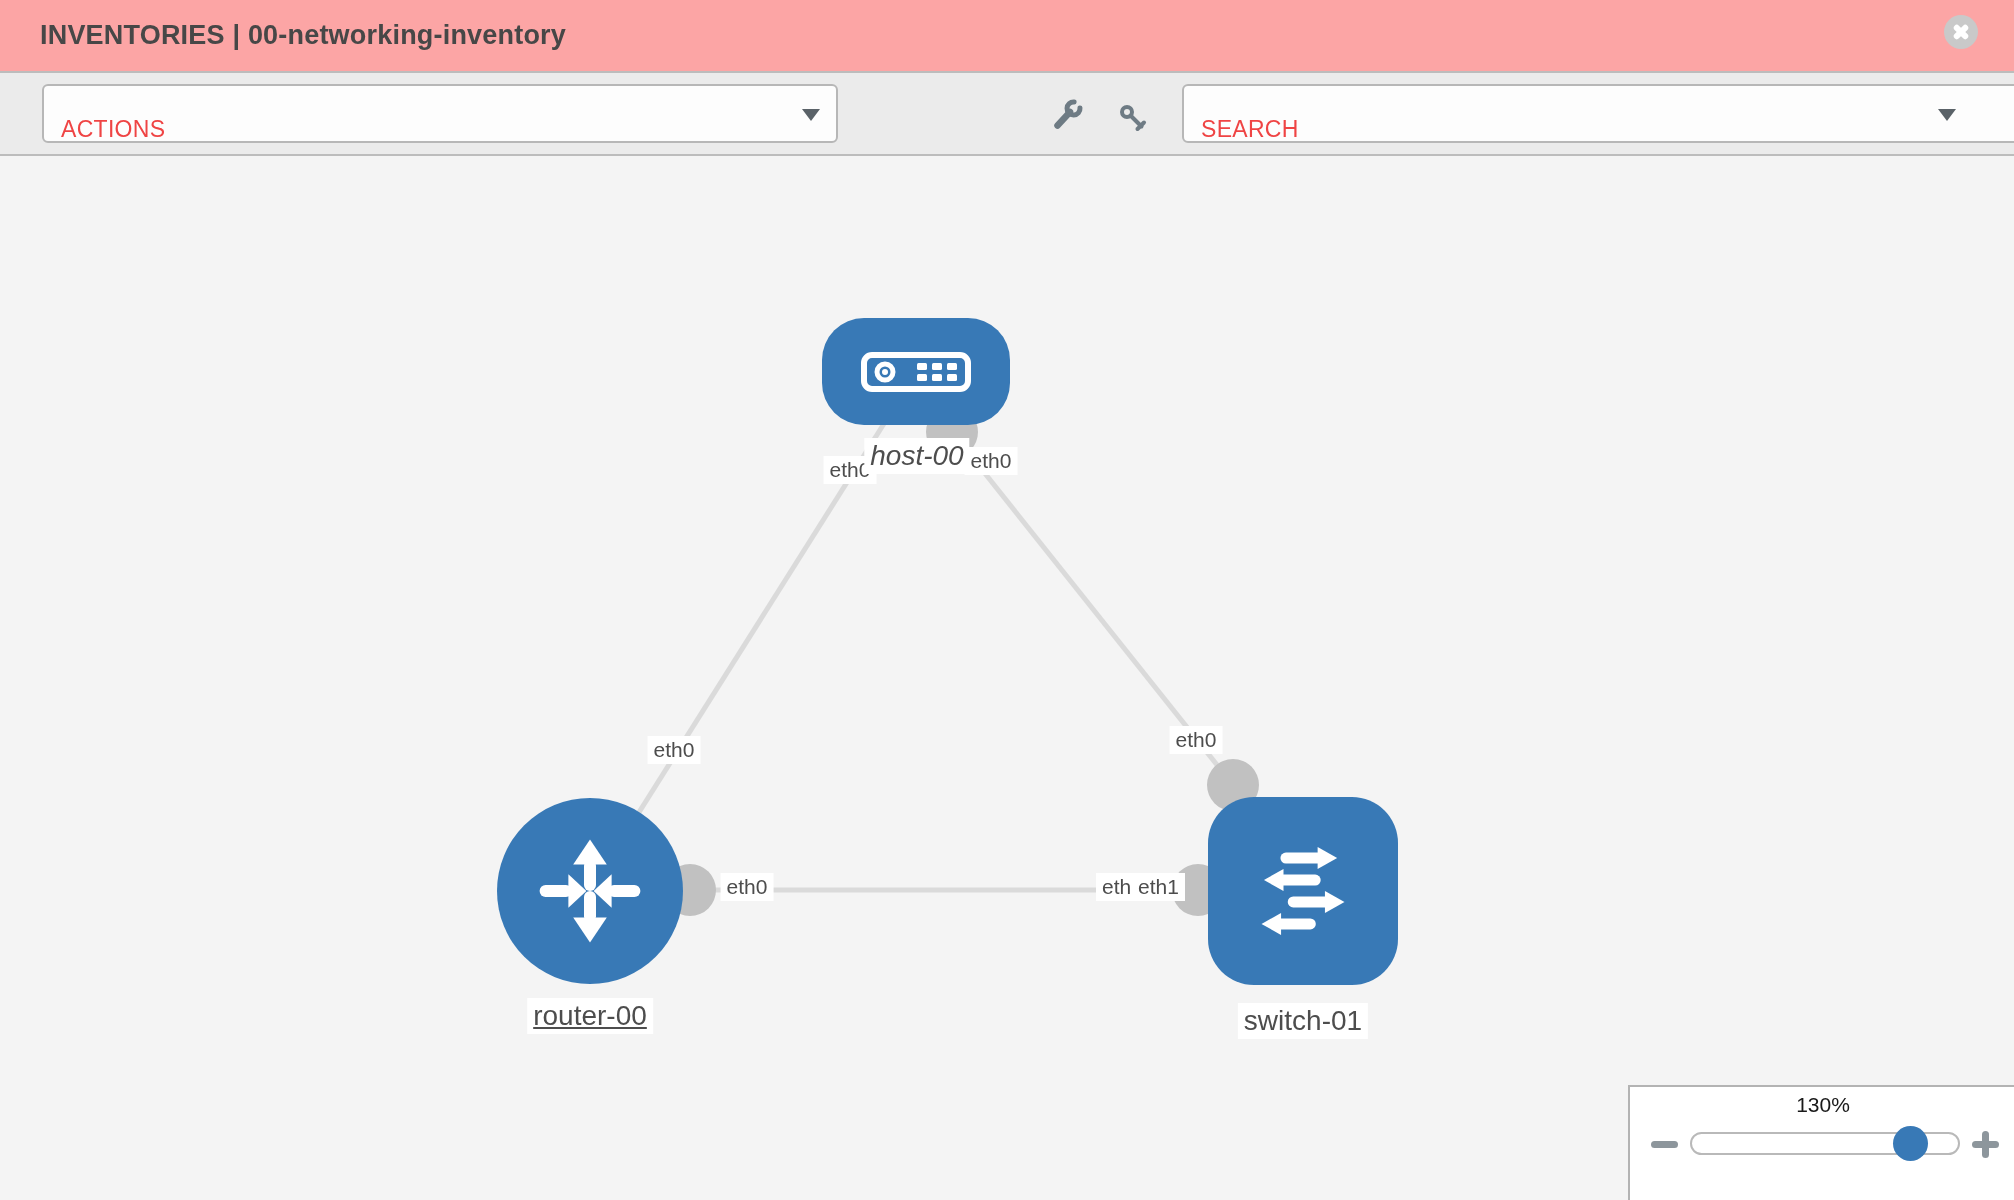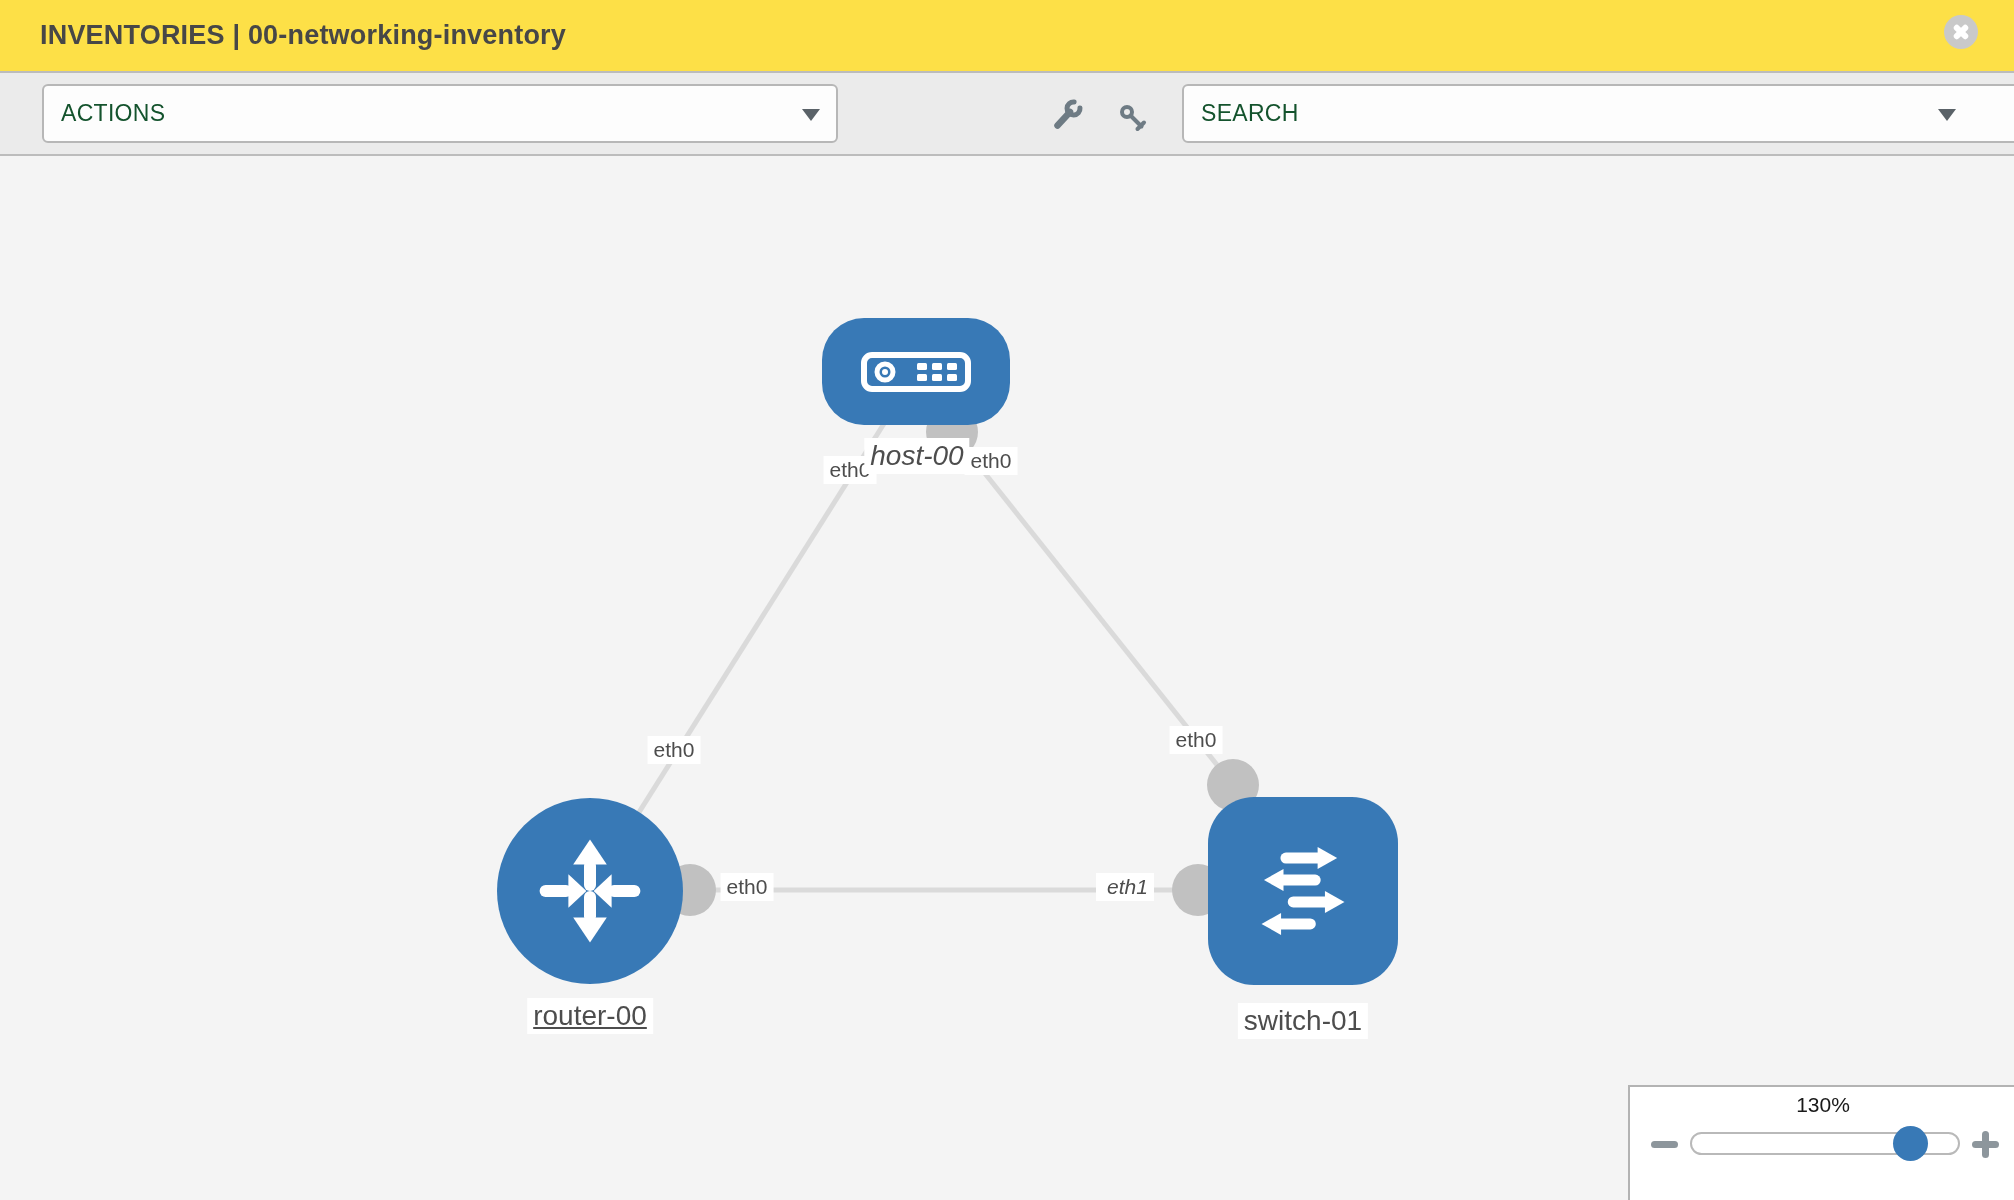--- a/index.html
+++ b/index.html
@@ -4,21 +4,21 @@
 <style>
   html,body{margin:0;padding:0;}
   body{
     width:2014px;height:1200px;overflow:hidden;background:#ffffff;
     font-family:"Liberation Sans", sans-serif;
     -webkit-font-smoothing:antialiased;
   }
   .page{position:relative;width:2014px;height:1200px;overflow:hidden;}
 
   
-  .hdr{position:absolute;left:0;top:0;width:2014px;height:71px;background:#fde047;}
+  .hdr{position:absolute;left:0;top:0;width:2014px;height:71px;background:#fca5a5;}
   .hdr-title{
     position:absolute;left:40px;top:0;height:71px;line-height:71px;
     font-size:27px;font-weight:bold;color:#474747;letter-spacing:.2px;
   }
   .close-btn{
     position:absolute;left:1944px;top:15px;width:34px;height:34px;border-radius:50%;
     background:#c9c9c9;cursor:pointer;
   }
   .close-btn .xb{position:absolute;left:8px;top:14px;width:18px;height:6px;background:#ffffff;border-radius:3px;}
   .close-btn .xb1{transform:rotate(45deg);}
@@ -27,22 +27,22 @@
   
   .tbar{
     position:absolute;left:0;top:71px;width:2014px;height:85px;background:#ebebeb;
     border-top:2px solid #bcbcbc;border-bottom:2px solid #bcbcbc;box-sizing:border-box;
   }
   .combo{
     position:absolute;top:84px;height:59px;background:#fdfdfd;border:2px solid #b7b7b7;
     border-radius:6px;box-sizing:border-box;cursor:pointer;
   }
   .combo-label{
-    position:absolute;left:17px;top:0;height:55px;line-height:55px;
-    font-size:23px;color:#14532d;letter-spacing:.3px;
+    position:absolute;left:17px;top:16px;height:55px;line-height:55px;
+    font-size:23px;color:#ef4444;letter-spacing:.3px;
   }
   .caret{
     position:absolute;top:23px;width:0;height:0;
     border-left:9px solid transparent;border-right:9px solid transparent;
     border-top:12px solid #5a6268;
   }
   .combo-actions{left:42px;width:796px;}
   .combo-actions .caret{left:758px;}
   .combo-search{left:1182px;width:868px;}
   .combo-search .caret{left:754px;}
@@ -179,21 +179,21 @@
 
     <div class="chip chip-name ctr" style="left:917px;top:282px;font-style:italic;">host-00</div>
     <div class="chip chip-if  ctr" style="left:850px;top:300px;">eth0</div>
     <div class="chip chip-if  ctr" style="left:991px;top:291px;">eth0</div>
 
     <div class="chip chip-if  ctr" style="left:674px;top:580px;">eth0</div>
     <div class="chip chip-if  ctr" style="left:1196px;top:570px;">eth0</div>
 
     <div class="chip chip-if  ctr" style="left:747px;top:717px;">eth0</div>
     <div class="chip chip-if" style="left:1096px;top:717px;">eth0</div>
-    <div class="chip chip-if" style="left:1101px;top:717px;font-style:italic;">eth1</div>
+    <div class="chip chip-if" style="left:1132px;top:717px;">eth1</div>
 
     <div class="chip chip-name ctr" style="left:590px;top:842px;text-decoration:underline;">router-00</div>
     <div class="chip chip-name ctr" style="left:1303px;top:847px;">switch-01</div>
   </div>
 
   <div class="zoom-panel">
     <div class="zoom-level">130%</div>
     <div class="zoom-minus"></div>
     <div class="zoom-track">
       <div class="zoom-thumb"></div>

